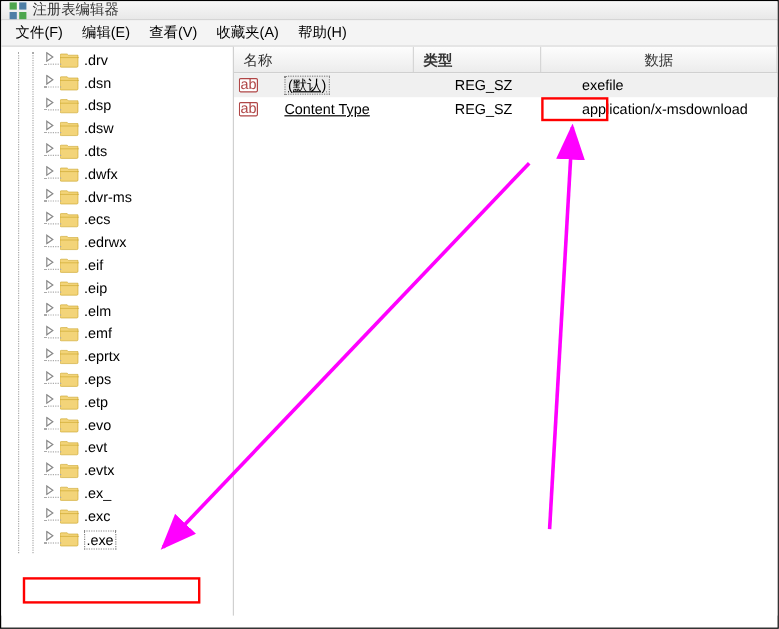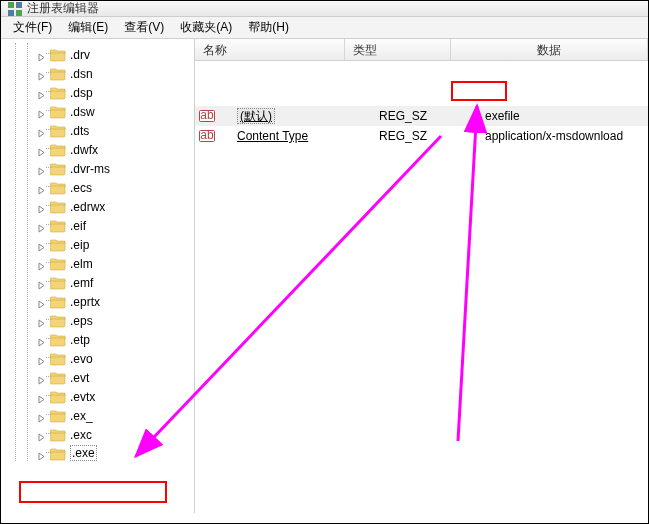--- a/index.html
+++ b/index.html
@@ -11,33 +11,33 @@
   .menu-item { padding: 2px 8px; color: #000; cursor: default; }
   .content { display: flex; height: calc(524px - 28px - 22px); }
   .tree-panel { width: 194px; border-right: 1px solid #d0d0d0; overflow: hidden; position: relative; background: #fff; }
   .tree { padding: 4px 0 0 0; }
   .tree-outer { display: flex; }
   .tree-guide { width: 30px; flex-shrink: 0; position: relative; }
   .tree-guide::before, .tree-guide::after { content: ""; position: absolute; top: 0; bottom: 0; border-left: 1px dotted #aaa; }
   .tree-guide::before { left: 14px; }
   .tree-guide::after { left: 26px; }
   .tree-list { flex: 1; }
-  .tree-row { display: flex; align-items: flex-end; height: 19px; padding-left: 6px; position: relative; }
+  .tree-row { display: flex; align-items: flex-start; height: 19px; padding-left: 6px; position: relative; }
   .tree-row::before { content: ""; position: absolute; left: 6px; top: 50%; width: 14px; border-top: 1px dotted #aaa; }
   .tree-twisty { width: 9px; height: 9px; display: inline-block; margin-right: 4px; position: relative; z-index: 1; background: #fff; }
   .tree-twisty svg { display: block; }
   .folder-icon { width: 16px; height: 14px; margin-right: 4px; display: inline-block; }
   .tree-label { color: #000; }
   .tree-sel { border: 1px dotted #888; padding: 0 1px; }
   .highlight-red { position: absolute; border: 2px solid red; pointer-events: none; }
-  .list-panel { flex: 1; display: flex; flex-direction: column; position: relative; background: #fff; gap: 45px; }
+  .list-panel { flex: 1; display: flex; flex-direction: column; position: relative; background: #fff; }
   .list-header { display: flex; height: 22px; background: linear-gradient(to bottom, #fdfdfd, #ececec); border-bottom: 1px solid #d0d0d0; }
   .col { padding: 3px 8px; border-right: 1px solid #d6d6d6; color: #333; }
   .col-name { width: 150px; }
-  .col-type { width: 106px; }
+  .col-type { width: 106px; font-weight: bold; }
   .col-data { flex: 1; text-align: center; }
   .list-body { flex: 1; position: relative; }
   .list-row { display: flex; align-items: center; height: 20px; padding: 0 4px; }
   .value-icon { width: 16px; height: 16px; margin-right: 22px; flex-shrink: 0; }
   .cell-name { width: 142px; text-decoration: underline; }
   .cell-type { width: 106px; }
   .cell-data { flex: 1; }
   .sel-row { background: #f0f0f0; }
   .sel-name { background: #eaeaea; border: 1px dotted #888; padding: 0 2px; }
   .annot-layer { position: absolute; inset: 0; pointer-events: none; }

